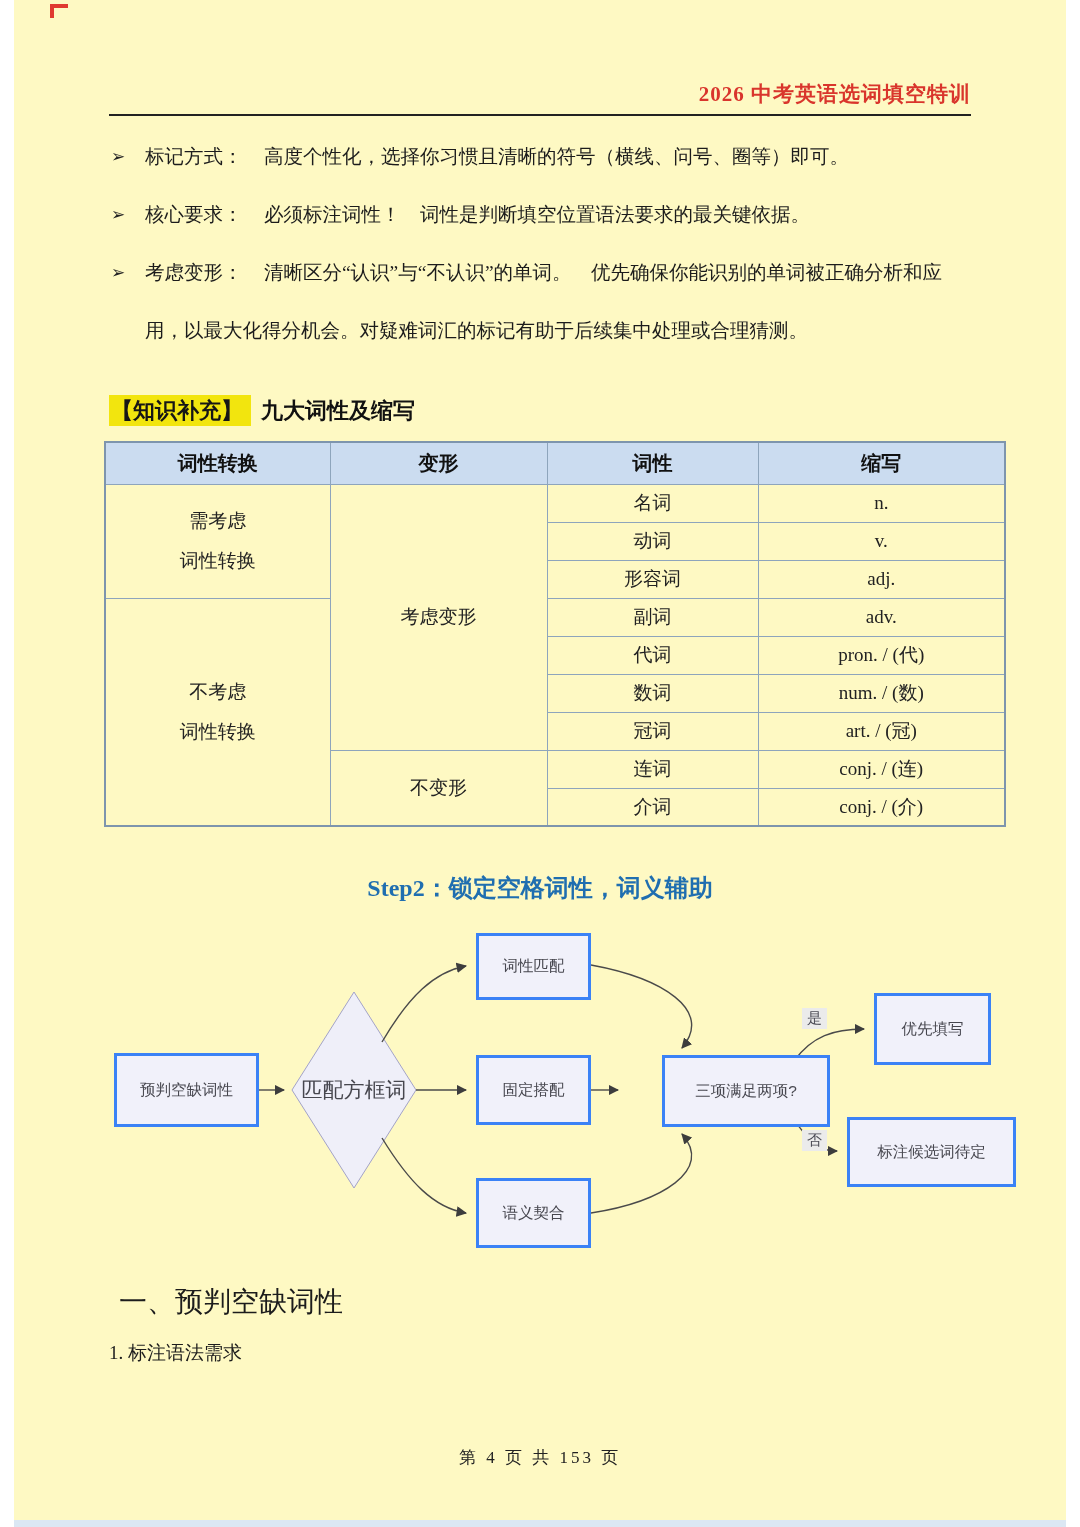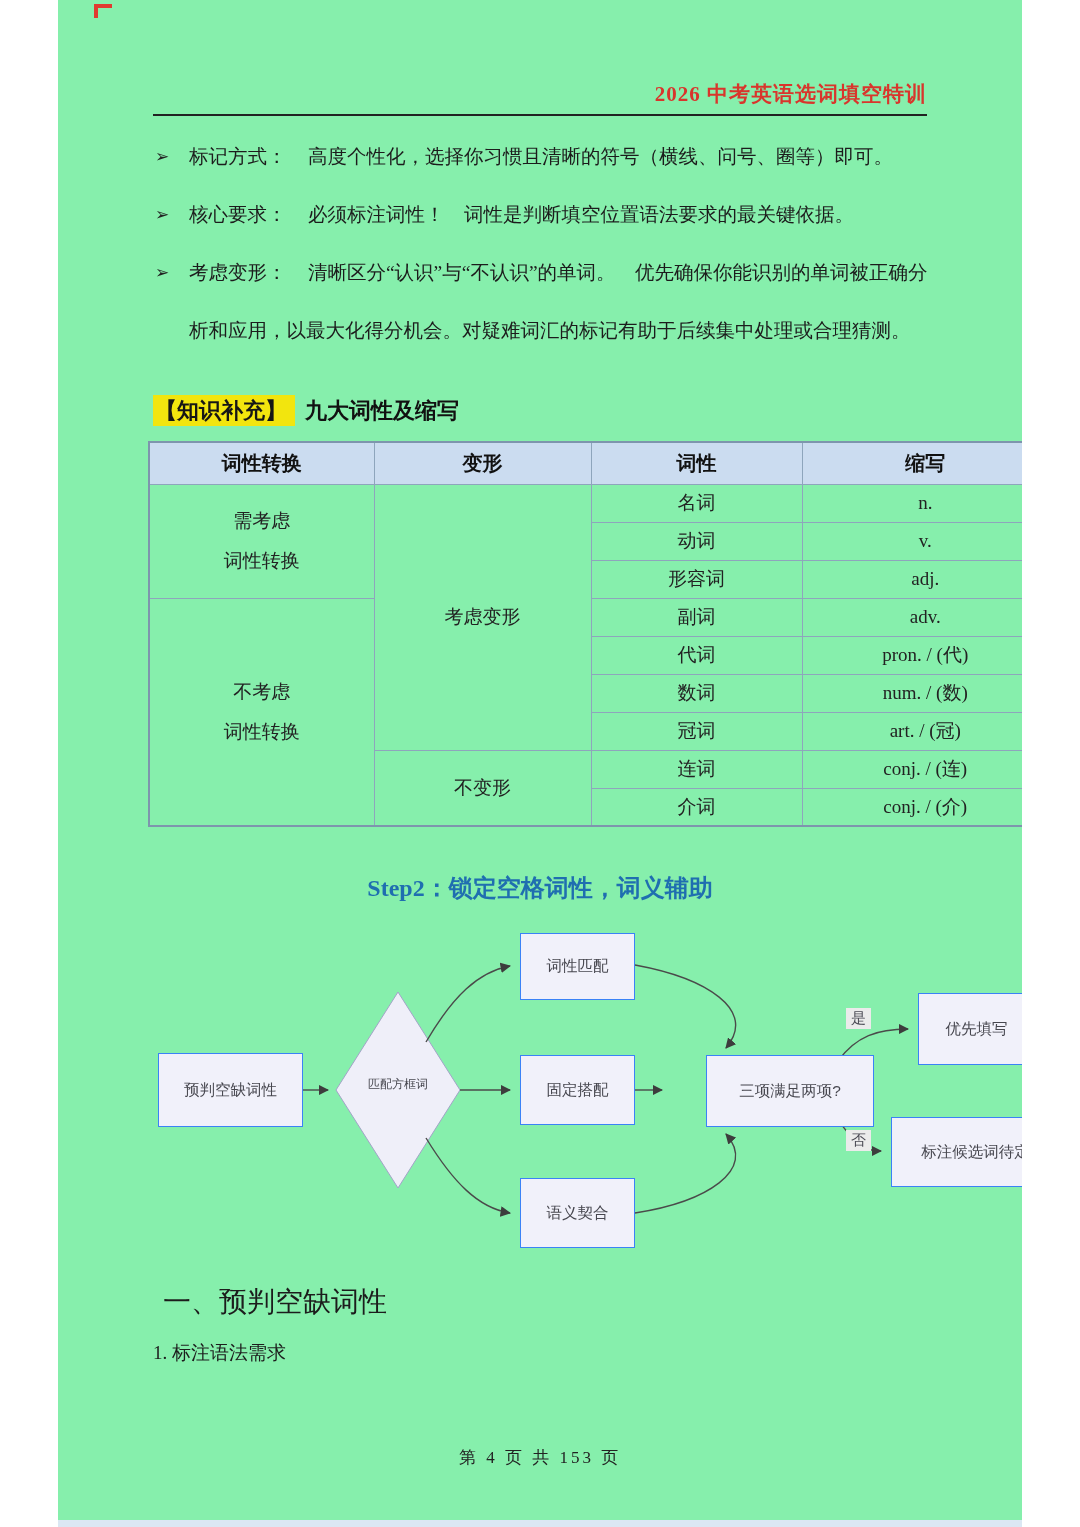--- a/index.html
+++ b/index.html
@@ -1,18 +1,18 @@
 <!DOCTYPE html>
 <html><head>
 <meta charset="utf-8">
 <style>
   * { margin:0; padding:0; box-sizing:border-box; }
   html,body { background:#ffffff; }
   body { font-family:"Liberation Serif","DejaVu Serif",serif; color:#1c1c1c; }
-  .page { position:relative; width:964px; height:1527px; background:#86efac; overflow:hidden; margin:0 auto; }
+  .page { position:relative; width:1052px; height:1527px; background:#fef9c3; overflow:hidden; margin:0 auto; }
 
   
   .corner-mark { position:absolute; top:4px; left:36px; width:18px; height:14px;
     border-left:4px solid #e03a30; border-top:4px solid #e03a30; }
 
   
   .header-title { position:absolute; top:80px; left:95px; right:95px; text-align:right;
     color:#d9352c; font-weight:bold; font-size:21px; letter-spacing:1px; }
   .header-rule { position:absolute; top:114px; left:95px; right:95px; border-top:2px solid #222; }
 
@@ -37,25 +37,25 @@
   .group-cell { white-space:pre-line; line-height:40px; }
 
   
   .step2-title { position:absolute; top:872px; left:0; width:100%; text-align:center;
     color:#1f6eb0; font-weight:bold; font-size:24px; }
 
   
   .flowchart { position:absolute; top:920px; left:0; width:1080px; height:345px;
     font-family:"Liberation Sans","DejaVu Sans",sans-serif; }
   .flowchart svg.wires { position:absolute; top:0; left:0; }
-  .fnode { position:absolute; background:#f1f1fa; border:1px solid #3b82f6;
+  .fnode { position:absolute; background:#f1f1fa; border:3px solid #3b82f6;
     display:flex; align-items:center; justify-content:center;
     font-size:15.5px; color:#47474f; text-align:center; }
   .diamond-label { position:absolute; left:280px; top:156px; width:120px;
-    text-align:center; font-size:12px; color:#47474f; }
+    text-align:center; font-size:21px; color:#47474f; }
   .edge-label { position:absolute; background:#ebebeb; color:#4b4b55;
     font-size:15px; padding:1px 5px; }
 
   
   .section-1 { position:absolute; top:1283px; left:105px; font-size:28px; color:#1c1c1c; }
   .section-2 { position:absolute; top:1340px; left:95px; font-size:19px; color:#1c1c1c; }
 
   
   .page-number { position:absolute; top:1446px; left:0; width:100%; text-align:center;
     font-size:17px; color:#222; letter-spacing:3px; }

